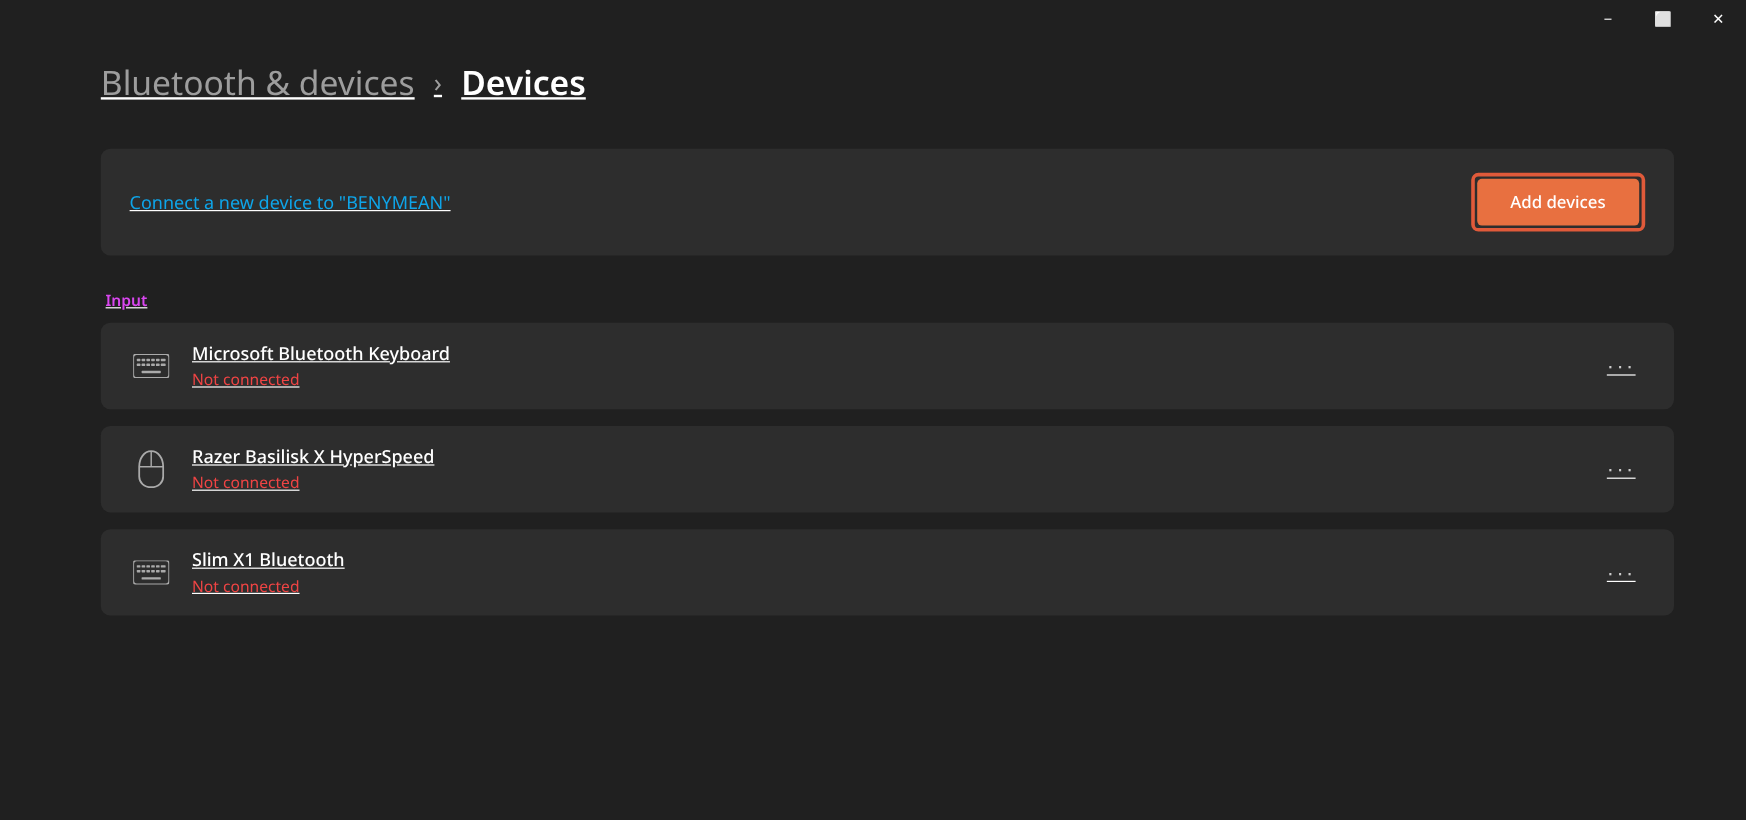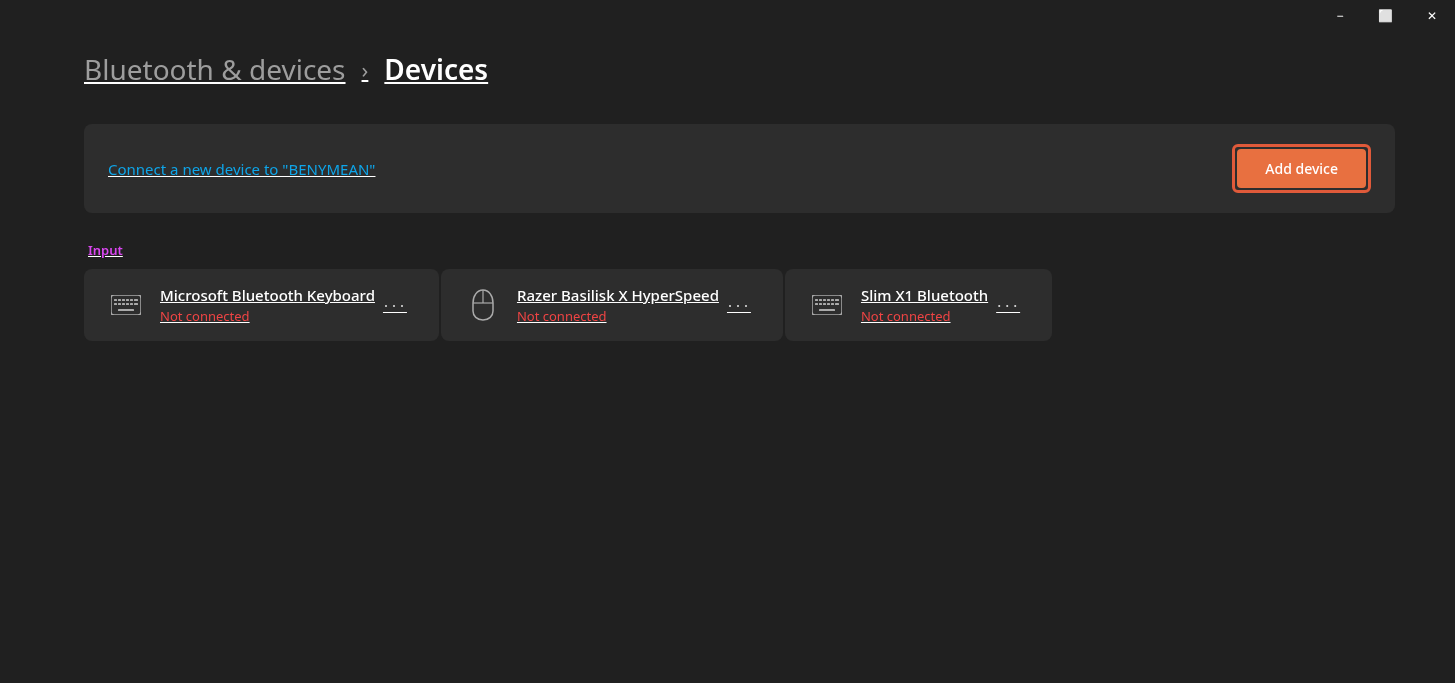--- a/index.html
+++ b/index.html
@@ -187,22 +187,22 @@
       font-size: 13px;
       font-weight: 600;
       color: #d946ef;
       margin-bottom: 10px;
       padding-left: 4px;
     }
 
     
     .device-list {
       display: flex;
-      flex-direction: row;
-      gap: 2px;
+      flex-direction: column;
+      gap: 14px;
     }
 
     .device-item {
       background: #2d2d2d;
       border-radius: 8px;
       padding: 16px 24px;
       display: flex;
       align-items: center;
     }
 
@@ -261,21 +261,21 @@
   <div class="page-header">
     <span class="breadcrumb-parent">Bluetooth &amp; devices</span>
     <span class="breadcrumb-separator">›</span>
     <span class="breadcrumb-current">Devices</span>
   </div>
 
 
   <div class="add-device-row">
     <span class="add-device-text">Connect a new device to "BENYMEAN"</span>
     <div class="add-device-btn-wrapper">
-      <button class="add-device-btn">Add device</button>
+      <button class="add-device-btn">Add devices</button>
     </div>
   </div>
 
   <div class="section-label">Input</div>
 
   <div class="device-list">
 
     <div class="device-item">
       <div class="device-icon">
         <svg width="30" height="20" viewBox="0 0 30 20">

